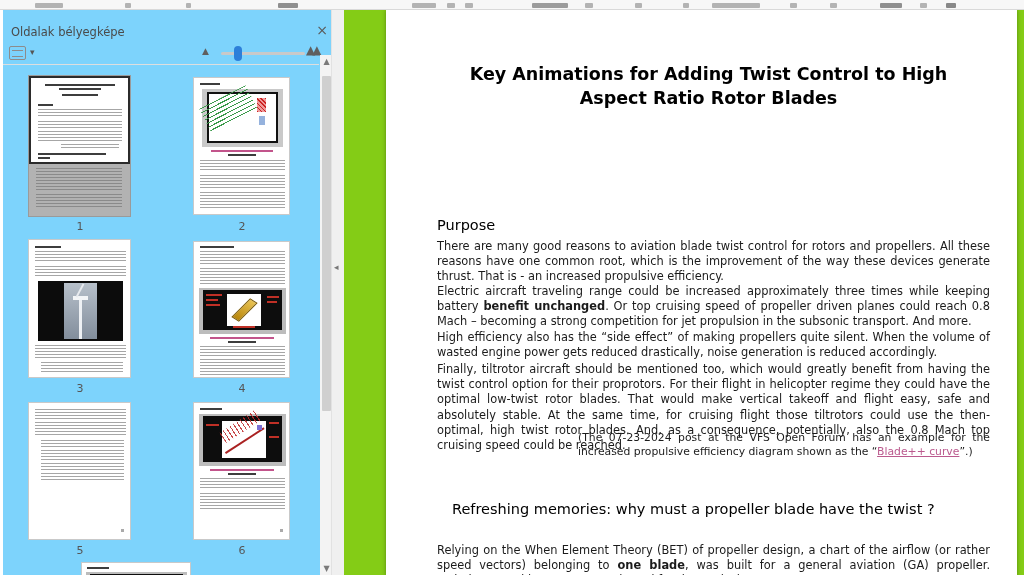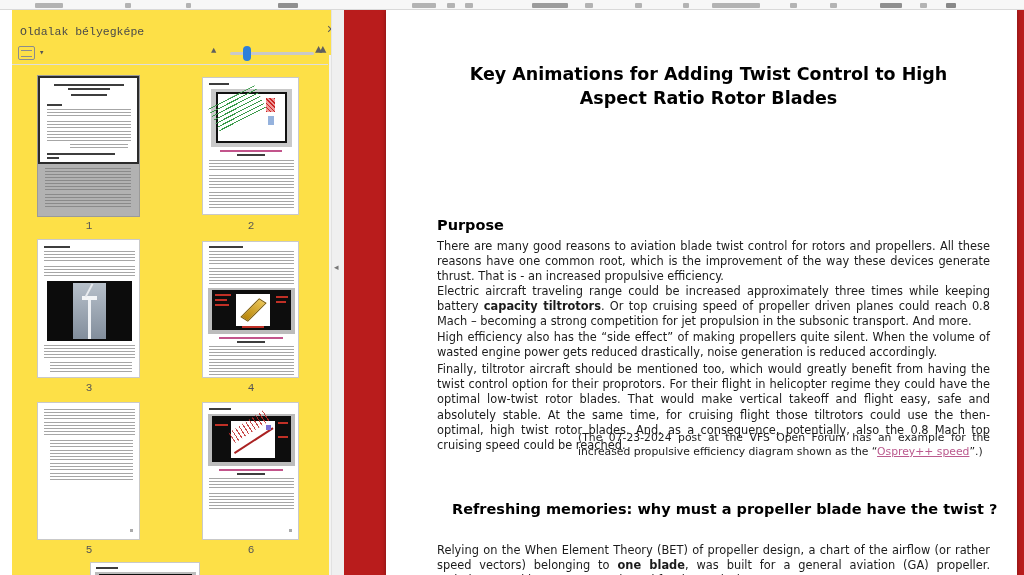--- a/index.html
+++ b/index.html
@@ -7,21 +7,21 @@
               font-family:"DejaVu Sans","Liberation Sans",sans-serif; }
   #app { position:relative; width:1024px; height:575px; overflow:hidden; }
   .abs { position:absolute; }
 
   
   #top-strip { left:0; top:0; width:1024px; height:10px; background:#f7f7f7;
                border-bottom:1px solid #d9d9d9; }
   .tb-frag { position:absolute; top:3px; height:5px; background:#b3b3b3; border-radius:1px; }
 
   
-  #panel { left:12px; top:10px; width:331px; height:565px; background:#fde047;font-family:Liberation Mono, monospace; }
+  #panel { left:3px; top:10px; width:331px; height:565px; background:#7dd3fc; }
   #panel-title { left:8px; top:15px; font-size:11.5px; color:#4a4a4a; }
   #panel-close { left:310px; top:11px; width:18px; height:18px; font-size:14px; color:#5a5a5a;
                  text-align:center; line-height:18px; cursor:pointer; }
   #options-btn { left:6px; top:35px; width:34px; height:17px; color:#666; }
   #options-glyph { position:absolute; left:0; top:1px; width:17px; height:14px;
                    border:1px solid #8c8c8c; border-radius:2px;
                    background:repeating-linear-gradient(to bottom, transparent 0 3px, #8c8c8c 3px 4px, transparent 4px 6px);
                    background-clip:content-box; padding:2px; }
   #options-caret { position:absolute; left:21px; top:2px; font-size:9px; color:#555; }
   .mountain { color:#5f5f5f; letter-spacing:-3px; }
@@ -44,30 +44,30 @@
   #panel-scroll-thumb { left:2px; top:21px; width:9px; height:335px; background:#cfcfcf; border-radius:1px; }
   .scroll-arrow { position:absolute; left:0; width:13px; height:13px; color:#7a7a7a;
                   font-size:8px; text-align:center; line-height:13px; }
 
   
   #collapse-strip { left:331px; top:10px; width:13px; height:565px; background:#f0f0f0;
                     border-left:1px solid #e2e2e2; }
   #collapse-arrow { position:absolute; left:2px; top:252px; color:#777; font-size:9px; cursor:pointer; }
 
   
-  #doc-area { left:344px; top:10px; width:680px; height:565px; background:#b91c1c; overflow:hidden; }
+  #doc-area { left:344px; top:10px; width:680px; height:565px; background:#84cc16; overflow:hidden; }
   #page { position:absolute; left:42px; top:0; width:631px; height:566px; background:#ffffff;
           box-shadow:0 0 4px rgba(0,0,0,.35); }
   .doc-text { position:absolute; color:#1b1b1b; font-size:11.4px; line-height:15.2px;
               text-align:justify; }
   #doc-title { left:50px; top:52px; width:545px; text-align:center; font-weight:bold;
                font-size:17.5px; line-height:24px; color:#000; }
   #doc-subtitle { left:50px; top:102px; width:545px; text-align:center; font-weight:bold;
                   font-size:17.5px; color:#000; }
-  .doc-h { position:absolute; font-weight:bold; color:#000; font-size:14.5px; line-height:21px; }
+  .doc-h { position:absolute; font-weight:normal; color:#000; font-size:14.5px; line-height:21px; }
   .doc-note { position:absolute; color:#1b1b1b; font-size:10.8px; line-height:14px; text-align:justify; }
   .doc-link { color:#bb5a8e; text-decoration:underline; cursor:pointer; }
   b { font-weight:bold; }
 </style>
 </head>
 <body>
 
 <div id="app">
 
   <div id="top-strip" class="abs">
@@ -245,27 +245,27 @@
 
   <main id="doc-area" class="abs">
     <div id="page">
 
       <div id="doc-title" class="abs">Key Animations for Adding Twist Control to High Aspect Ratio Rotor Blades</div>
 
       <div class="doc-h" style="left:51px;top:205px">Purpose</div>
 
       <p class="doc-text" style="left:51px;top:229px;width:553px">There are many good reasons to aviation blade twist control for rotors and propellers. All these reasons have one common root, which is the improvement of the way these devices generate thrust. That is - an increased propulsive efficiency.</p>
 
-      <p class="doc-text" style="left:51px;top:274px;width:553px"><span>Electric aircraft traveling range could be increased approximately three times while keeping battery </span><b>capacity tiltrotors</b><span>. Or top cruising speed of propeller driven planes could reach 0.8 Mach – becoming a strong competition for jet propulsion in the subsonic transport. And more.</span></p>
+      <p class="doc-text" style="left:51px;top:274px;width:553px"><span>Electric aircraft traveling range could be increased approximately three times while keeping battery </span><b>benefit unchanged</b><span>. Or top cruising speed of propeller driven planes could reach 0.8 Mach – becoming a strong competition for jet propulsion in the subsonic transport. And more.</span></p>
 
       <p class="doc-text" style="left:51px;top:320px;width:553px">High efficiency also has the “side effect” of making propellers quite silent. When the volume of wasted engine power gets reduced drastically, noise generation is reduced accordingly.</p>
 
       <p class="doc-text" style="left:51px;top:352px;width:553px">Finally, tiltrotor aircraft should be mentioned too, which would greatly benefit from having the twist control option for their proprotors. For their flight in helicopter regime they could have the optimal low-twist rotor blades. That would make vertical takeoff and flight easy, safe and absolutely stable. At the same time, for cruising flight those tiltrotors could use the then-optimal, high twist rotor blades. And, as a consequence, potentially, also the 0.8 Mach top cruising speed could be reached.</p>
 
-      <p class="doc-note" style="left:192px;top:421px;width:412px"><span>(The 07-23-2024 post at the VFS Open Forum has an example for the increased propulsive efficiency diagram shown as the “</span><span class="doc-link">Osprey++ speed</span><span>”.)</span></p>
+      <p class="doc-note" style="left:192px;top:421px;width:412px"><span>(The 07-23-2024 post at the VFS Open Forum has an example for the increased propulsive efficiency diagram shown as the “</span><span class="doc-link">Blade++ curve</span><span>”.)</span></p>
 
       <div class="doc-h" style="left:66px;top:489px;width:553px;text-align:justify">Refreshing memories: why must a propeller blade have the twist ?</div>
 
       <p class="doc-text" style="left:51px;top:533px;width:553px"><span>Relying on the When Element Theory (BET) of propeller design, a chart of the airflow (or rather speed vectors) belonging to </span><b>one blade</b><span>, was built for a general aviation (GA) propeller. Turbulence and losses were neglected for the analysis.</span></p>
 
     </div>
   </main>
 
 </div>
 

